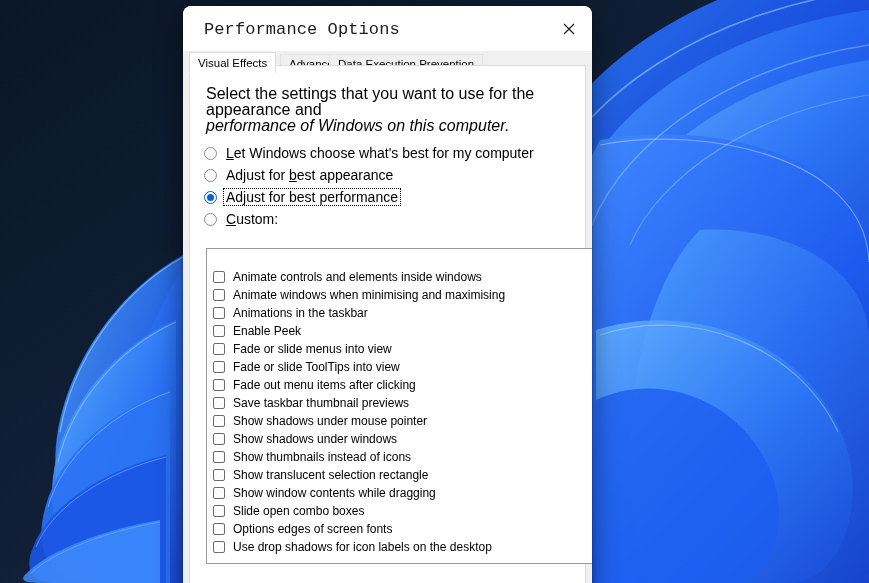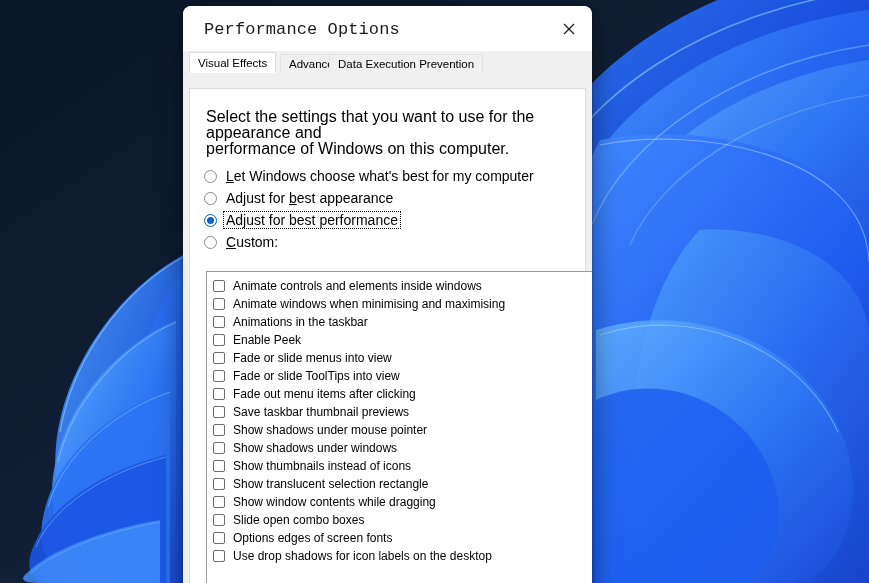--- a/index.html
+++ b/index.html
@@ -59,21 +59,21 @@
     right: 0; top: 0;
     width: 46px; height: 45px;
     display: flex; align-items: center; justify-content: center;
     cursor: default;
   }
   #close-icon svg { display: block; }
 
   
   #tabstrip {
     position: relative;
-    height: 38px;
+    height: 15px;
     background: #f0f0f0;
     padding-left: 6px;
     border-radius: 6px;
   }
   .tab {
     position: absolute;
     top: 3px;
     height: 19px;
     padding: 0 8px;
     font-size: 11.5px;
@@ -171,21 +171,21 @@
   .accel { text-decoration: underline; }
 
   
   #effects-list {
     position: absolute;
     left: 16px; top: 182px;
     width: 431px; height: 316px;
     background: #ffffff;
     border: 1px solid #9a9a9a;
     overflow: hidden;
-    padding-top: 5px;
+    padding-top: 19px;
   }
   .check-row {
     height: 18px;
     display: flex;
     align-items: center;
     padding-left: 6px;
     cursor: default;
   }
   .check-mark {
     width: 12px; height: 12px;
@@ -298,21 +298,21 @@
     <div id="tabstrip">
       <div class="tab active" style="left:6px;">Visual Effects</div>
       <div class="tab" style="left:97px;">Advanced</div>
       <div class="tab" style="left:146px;">Data Execution Prevention</div>
     </div>
 
     <div id="panel">
 
       <div id="description">
         <span style="display: block;">Select the settings that you want to use for the appearance and</span>
-        <span style="display: block;">performance of Windows on this computer.</span>
+        <span style="display: block; font-style: italic;">performance of Windows on this computer.</span>
       </div>
 
       <div id="radio-group">
 
         <div class="radio-row">
           <span class="radio-mark"></span>
           <span class="radio-label"><span class="accel">L</span><span>et Windows choose what's best for my computer</span></span>
         </div>
 
         <div class="radio-row">

